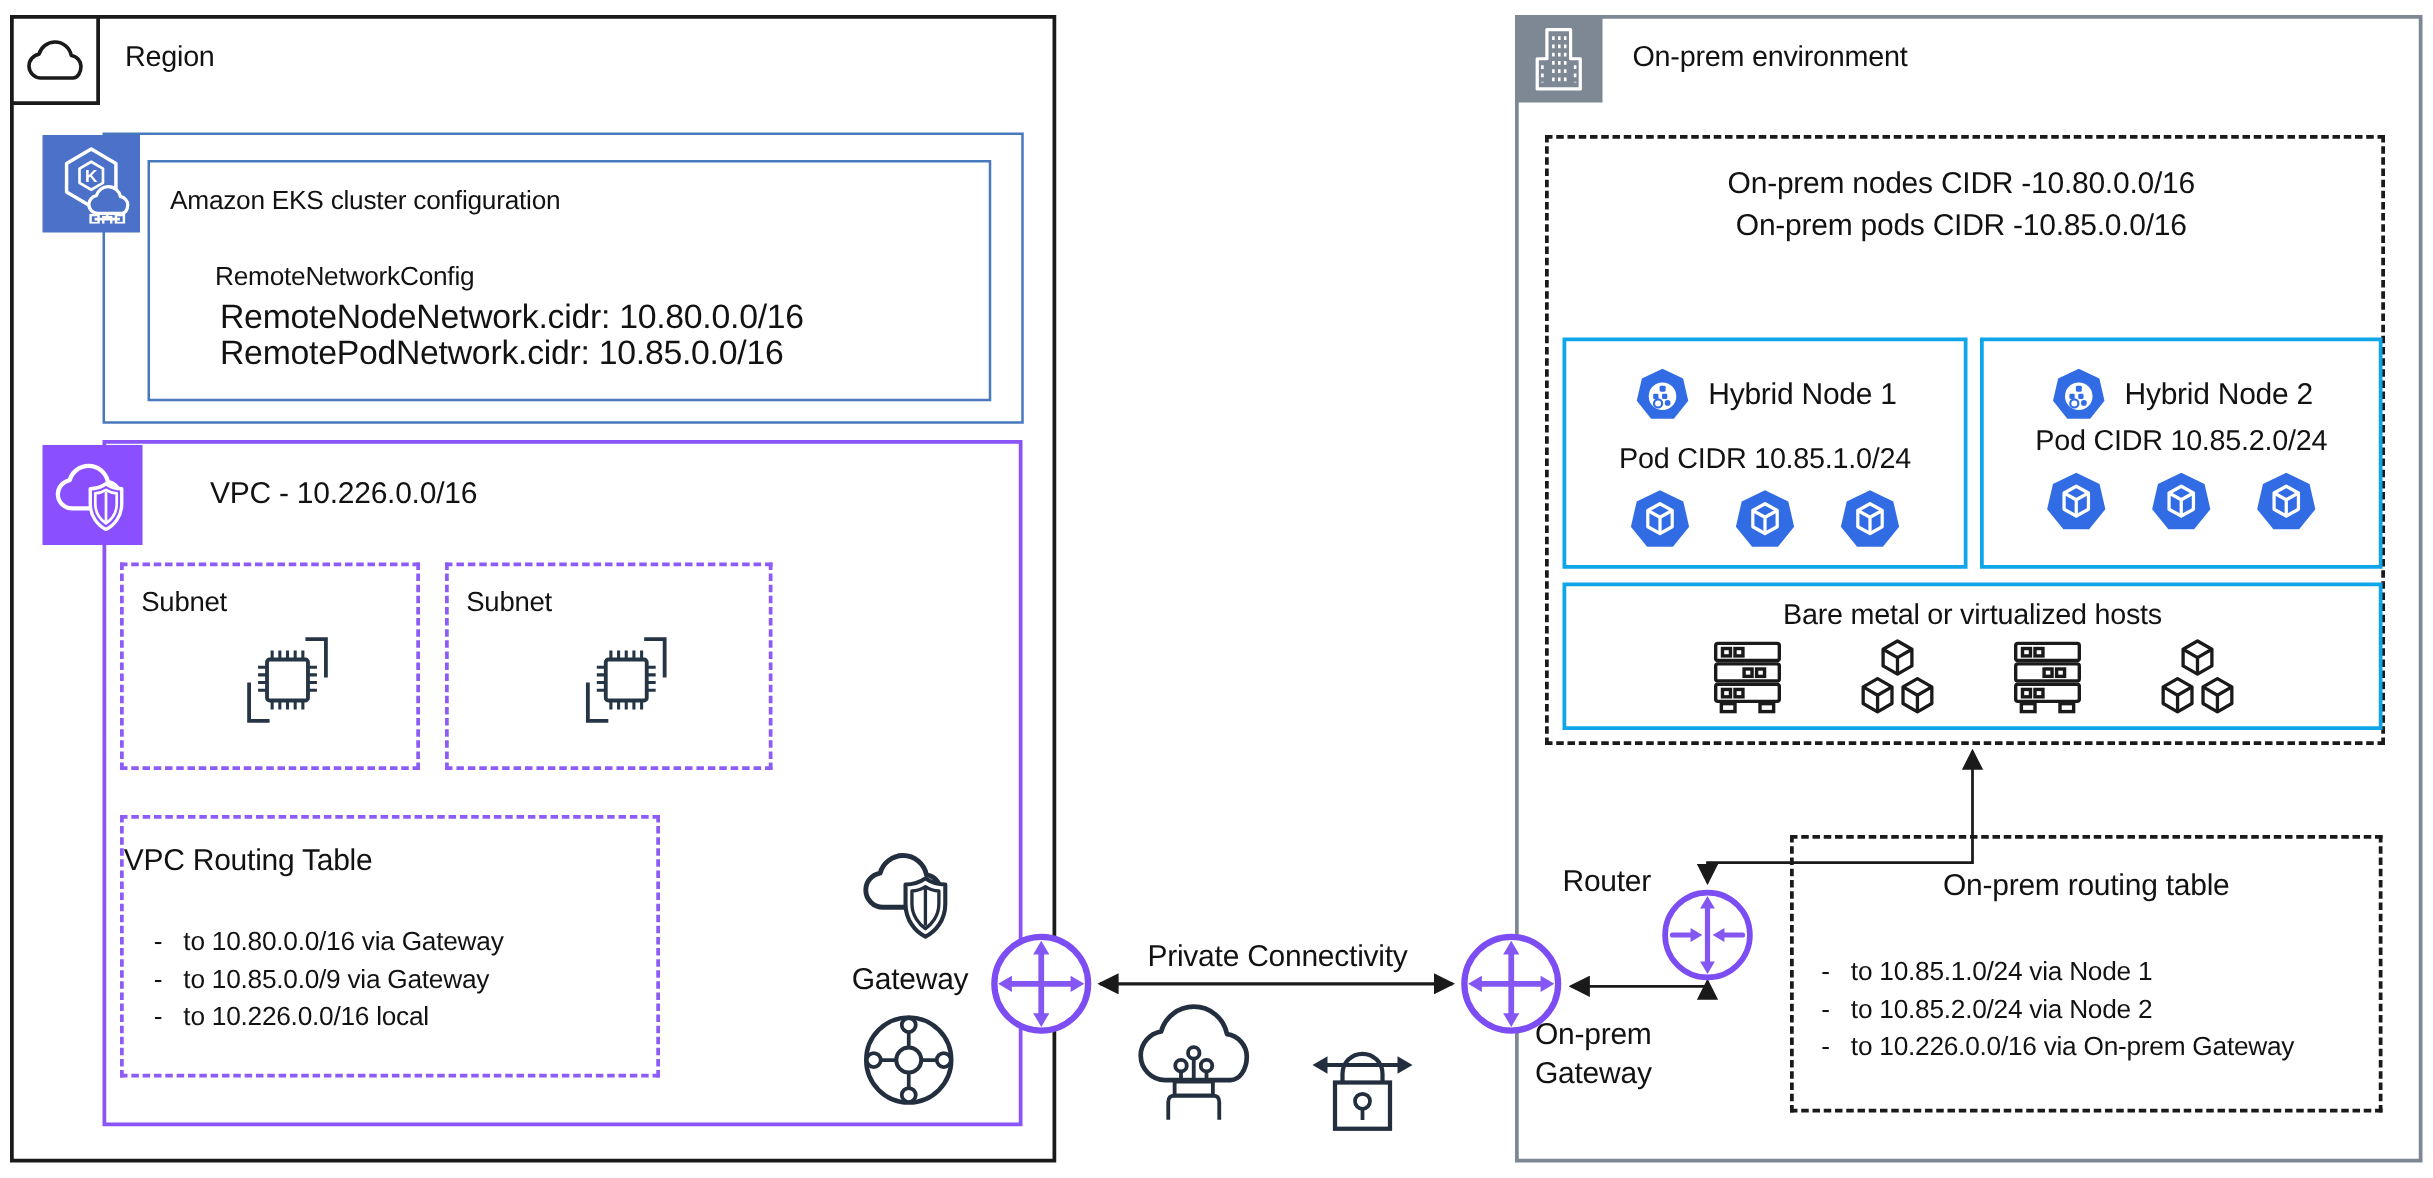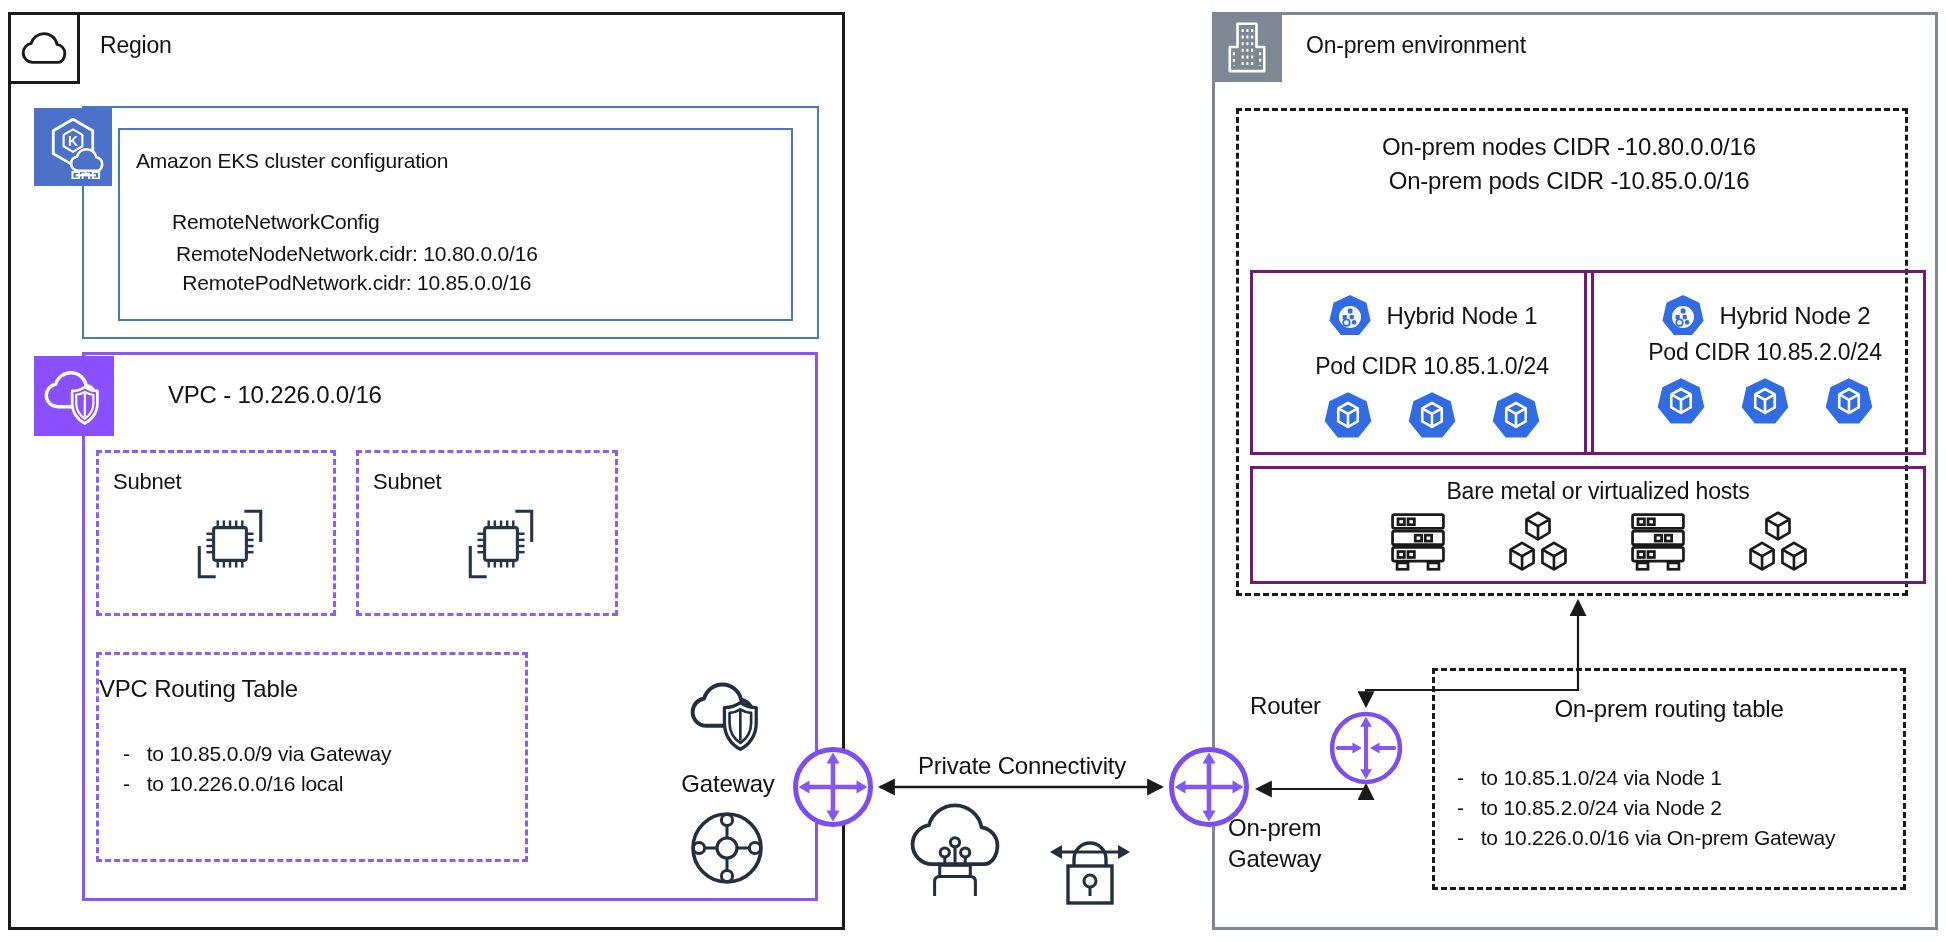--- a/index.html
+++ b/index.html
@@ -7,24 +7,24 @@
           font-family:"Liberation Sans",sans-serif;color:#121212;letter-spacing:-0.2px;overflow:hidden;}
   .abs{position:absolute;}
   .lbl{white-space:pre;}
   
   .region-box{border:3px solid #1a1a1a;}
   .blue-box{border:2.5px solid #4878BE;}
   .vpc-box{border:3px solid #8A54F7;}
   .purple-dash{border:3px dashed #8D5CF6;}
   .gray-box{border:3px solid #7D8894;}
   .black-dash{border:3px dashed #1a1a1a;}
-  .black-solid{border:3px solid #701a75;padding-left:20px;}
+  .black-solid{border:3px solid #0ea5e9;}
   .icon-sq{display:flex;align-items:center;justify-content:center;}
   .routes div{white-space:pre;line-height:30px;font-size:21px;}
-  .cfg div{white-space:pre;line-height:29px;font-size:21px;text-align:center;}
+  .cfg div{white-space:pre;line-height:29px;font-size:27px;}
   .cidrs div{white-space:pre;line-height:34px;font-size:24px;text-align:center;}
   .hn-head{display:flex;align-items:center;justify-content:center;gap:14px;}
   .pods-row{display:flex;align-items:center;justify-content:center;gap:32px;}
   .hosts-row{display:flex;align-items:center;justify-content:center;gap:54px;}
   svg{display:block;}
 </style>
 </head>
 <body>
 
 <svg width="0" height="0" style="position:absolute">
@@ -279,20 +279,21 @@
     <div style="position:absolute;left:99px;top:48px;">
       <svg width="86" height="86">
           <use href="#sym-chip" width="86" height="86"></use>
         </svg>
     </div>
   </div>
 
   <div class="abs purple-dash" style="left:96px;top:652px;width:426px;height:204px;">
     <div style="position:absolute;left:0;top:20px;width:100%;font-size:24px;">VPC Routing Table</div>
     <div class="routes" style="position:absolute;left:24px;top:84px;">
+        <div>-   to 10.80.0.0/16 via Gateway</div>
         <div>-   to 10.85.0.0/9 via Gateway</div>
         <div>-   to 10.226.0.0/16 local</div>
       </div>
   </div>
 
   <div class="abs" style="left:687px;top:676px;color:#232F3E;">
     <svg width="80" height="80">
         <use href="#sym-cloudshield" width="80" height="80"></use>
       </svg>
   </div>

